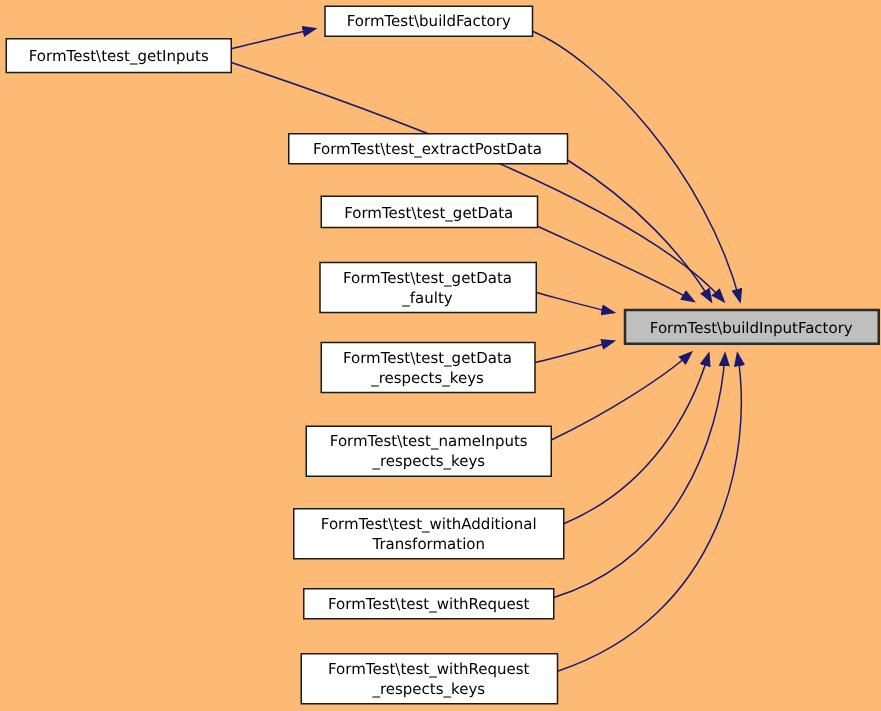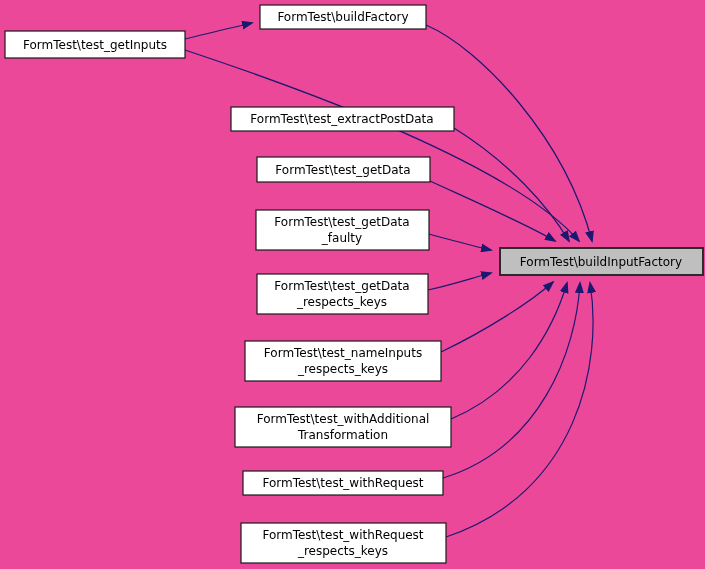--- a/index.html
+++ b/index.html
@@ -4,21 +4,21 @@
 <style>
   html, body {
     margin: 0;
     padding: 0;
     background: #ffffff;
   }
   .canvas-wrap {
     width: 705px;
     height: 569px;
     position: relative;
-    background: #ec4899;
+    background: #fdba74;
   }
   svg {
     display: block;
     font-family: "DejaVu Sans", "Liberation Sans", sans-serif;
   }
   .edge {
     fill: none;
     stroke: #191970;
     stroke-width: 1.2;
   }

